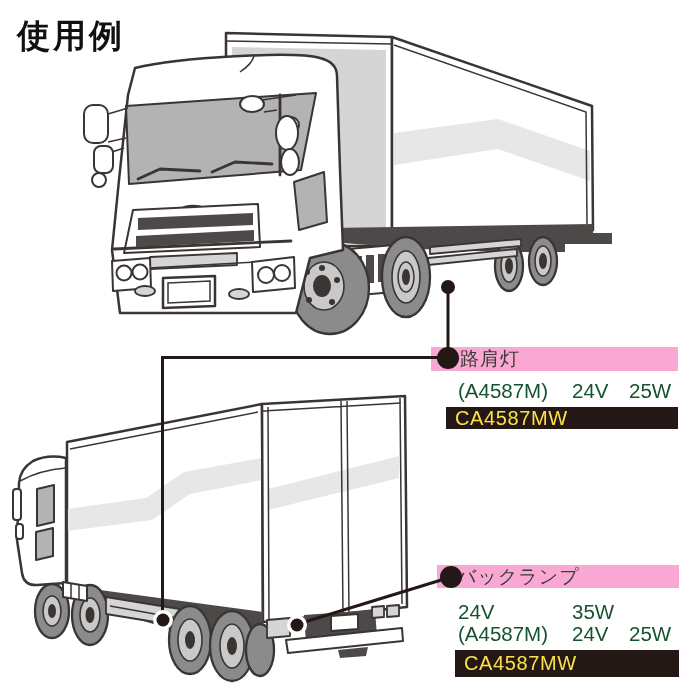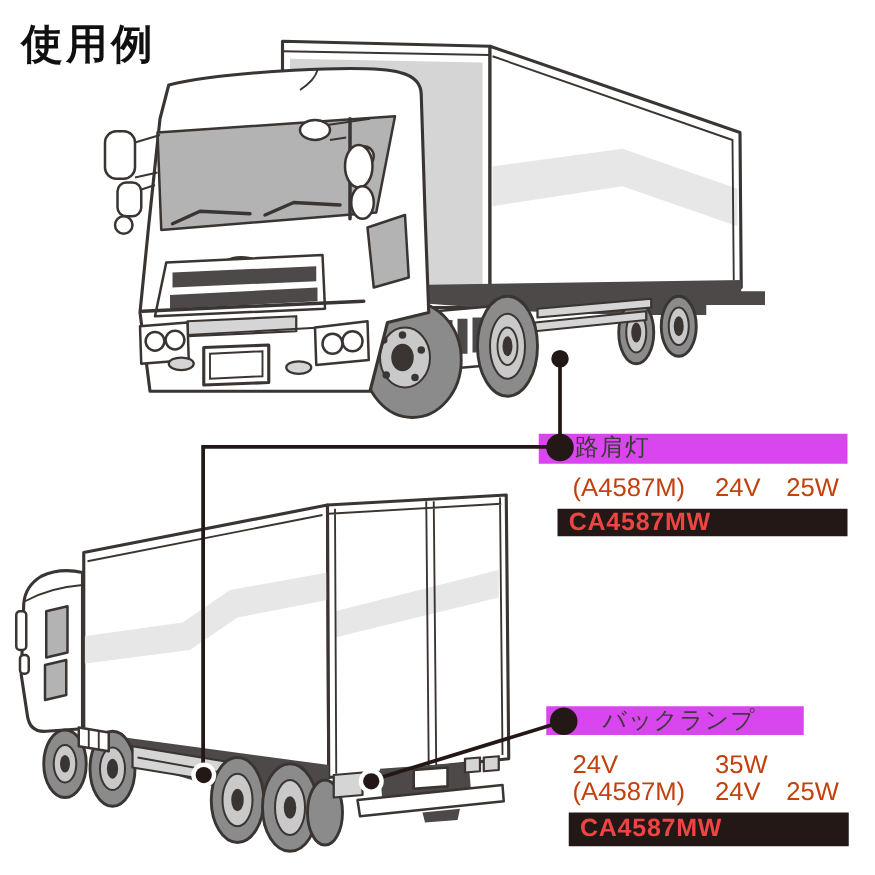--- a/index.html
+++ b/index.html
@@ -1,28 +1,28 @@
 <!DOCTYPE html>
 <html><head>
 <meta charset="utf-8">
 <style>
   html,body{margin:0;padding:0;background:#fff;}
   .stage{position:relative;width:700px;height:700px;background:#ffffff;overflow:hidden;
          font-family:"Liberation Sans","DejaVu Sans",sans-serif;}
   .title{position:absolute;left:17px;top:18px;font-family:"Liberation Serif","DejaVu Serif",serif;
          font-weight:bold;font-size:33px;color:#101010;letter-spacing:3px;line-height:1.1;}
-  .bar{position:absolute;background:#d946ef;color:#3e3a39;font-size:19px;font-weight:500;
+  .bar{position:absolute;background:#f9a8d4;color:#3e3a39;font-size:19px;font-weight:500;
        letter-spacing:1px;box-sizing:border-box;white-space:nowrap;}
   #bar1{left:431px;top:347px;width:247px;height:24px;line-height:24px;padding-left:29px;}
-  #bar2{left:437px;top:565px;width:206px;height:23px;line-height:23px;padding-left:45px;}
-  .specs{position:absolute;color:#c2410c;font-size:20.5px;}
+  #bar2{left:437px;top:565px;width:242px;height:23px;line-height:23px;padding-left:20px;}
+  .specs{position:absolute;color:#14532d;font-size:20.5px;}
   .spec-row{display:grid;grid-template-columns:114px 57px auto;height:22px;line-height:22px;white-space:nowrap;}
   #specs1{left:458px;top:380px;}
   #specs2{left:458px;top:601px;}
-  .code{position:absolute;background:#231815;color:#ef4444;font-weight:bold;font-size:20px;
+  .code{position:absolute;background:#231815;color:#fde047;font-weight:normal;font-size:20px;
         letter-spacing:0.6px;box-sizing:border-box;white-space:nowrap;}
   #code1{left:446px;top:407px;width:232px;height:22px;line-height:22px;padding-left:9px;}
   #code2{left:455px;top:650px;width:224px;height:27px;line-height:27px;padding-left:9px;}
   svg.art{position:absolute;left:0;top:0;pointer-events:none;}
   
   .o  {fill:#ffffff;stroke:#3a3532;stroke-width:2.5;stroke-linejoin:round;}
   .o1 {fill:#ffffff;stroke:#3a3532;stroke-width:2;stroke-linejoin:round;}
   .o2 {fill:none;stroke:#3a3532;stroke-width:1.5;}
   .ln {fill:none;stroke:#3a3532;stroke-width:2.8;stroke-linecap:round;stroke-linejoin:round;}
   .gl {fill:#b3b3b4;stroke:#3a3532;stroke-width:2;stroke-linejoin:round;}

